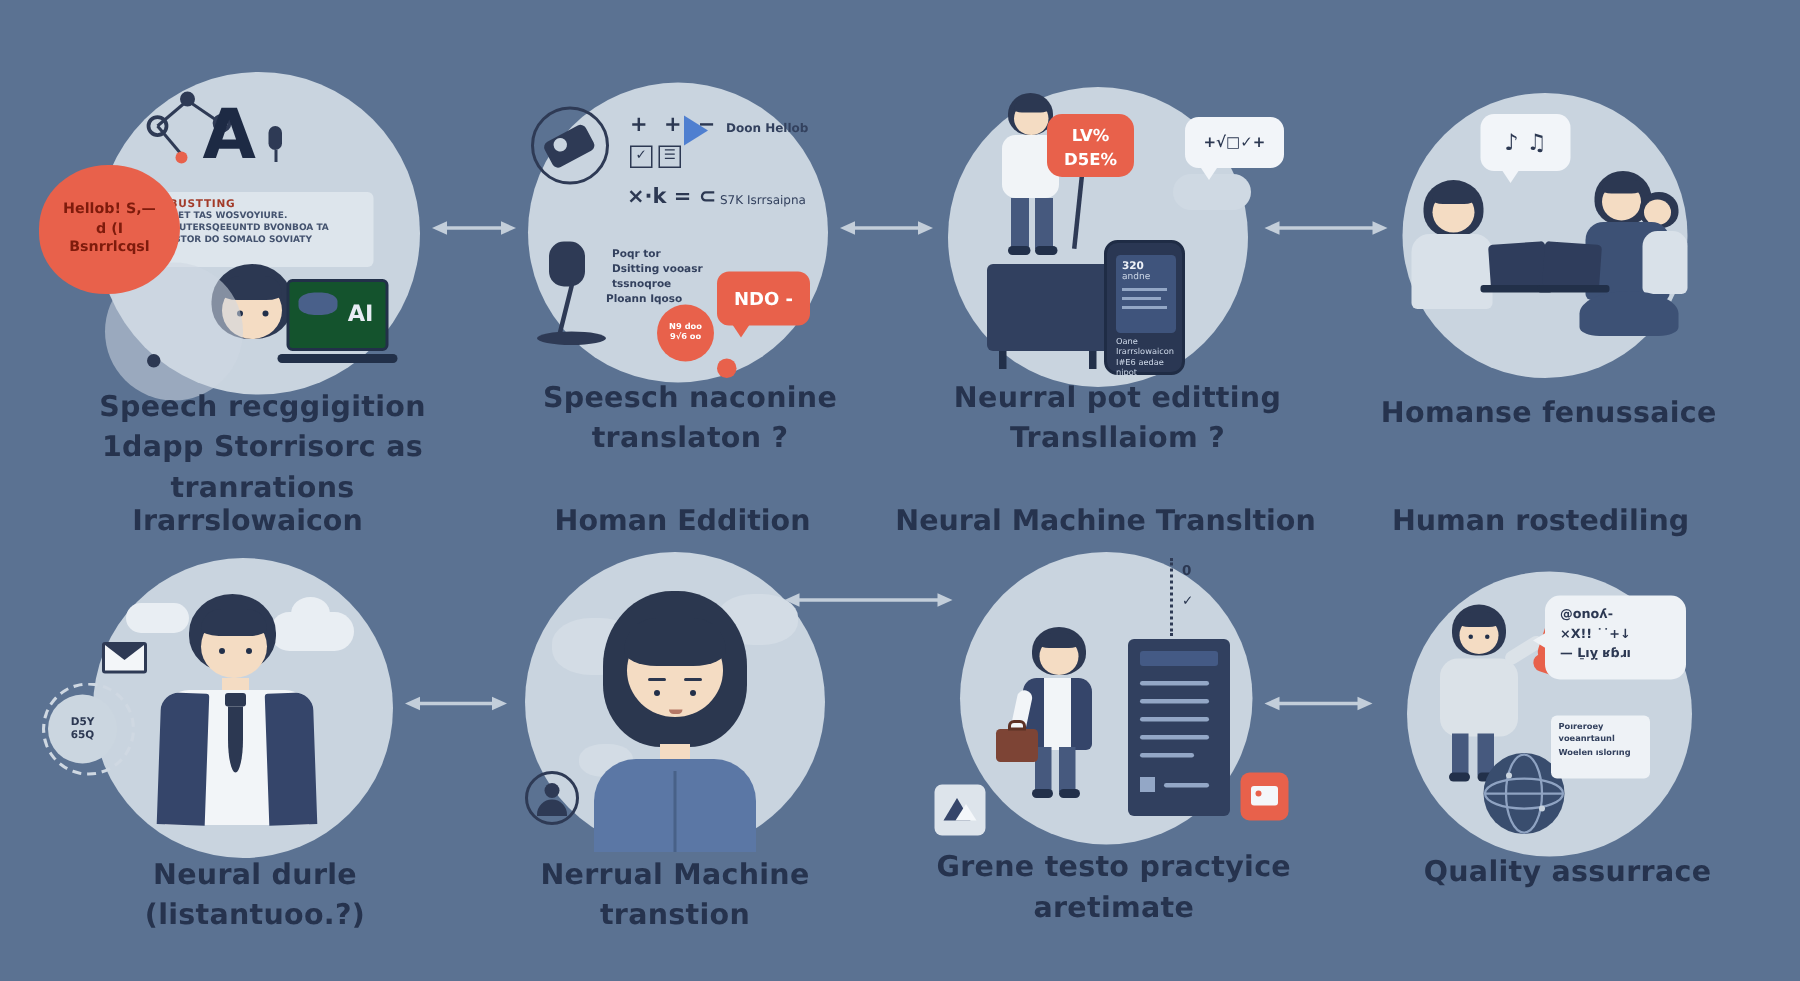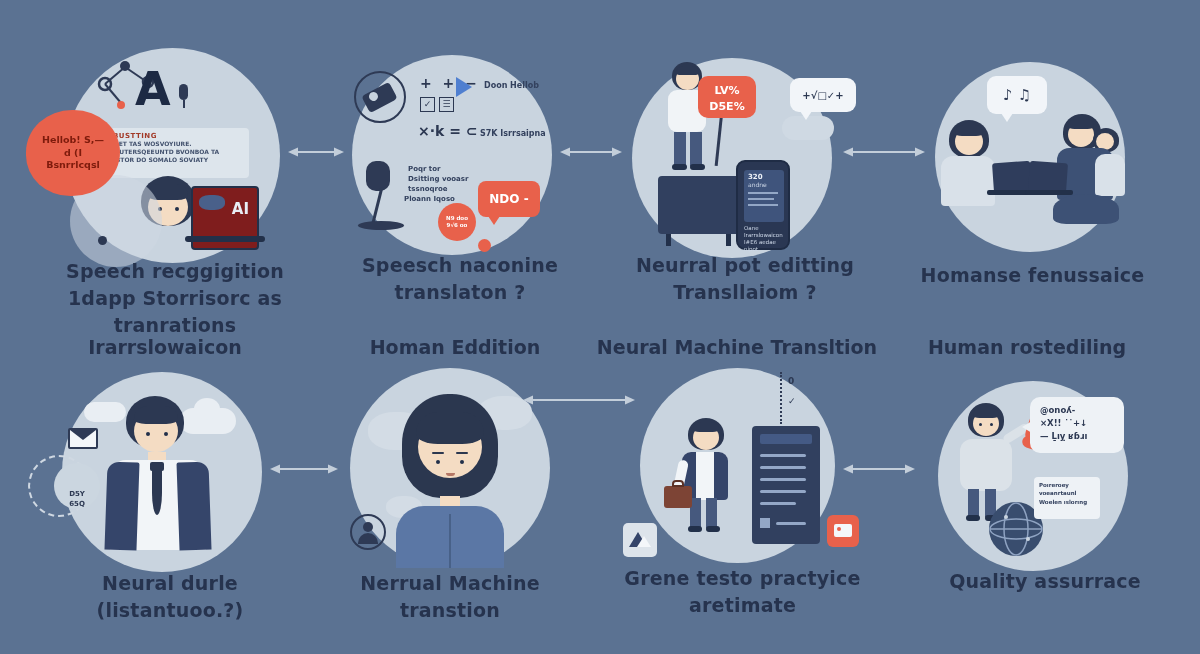--- a/index.html
+++ b/index.html
@@ -41,21 +41,21 @@
       <div class="abs" style="left:118px;top:52px;width:2px;height:8px;background:#2e3a55"></div>
       <div class="abs" style="left:30px;top:80px;width:154px;height:50px;background:#dde5ec;border-radius:4px;padding:4px 6px">
         <div style="font-size:7px;font-weight:bold;color:#a23a28;letter-spacing:.5px">AI BUSTTING</div>
         <div style="font-size:6px;font-weight:bold;color:#44536f;line-height:1.35">TRASET TAS WOSVOYIURE. PUDTUTERSQEEUNTD BVONBOA TA BOOBTOR DO SOMALO SOVIATY</div>
       </div>
       <div class="hair" style="left:76px;top:128px;width:54px;height:50px;border-radius:50% 50% 46% 46%"></div>
       <div class="face" style="left:83px;top:140px;width:40px;height:38px"></div>
       <div class="hair" style="left:83px;top:136px;width:40px;height:16px;border-radius:20px 20px 45% 45%"></div>
       <div class="eye" style="left:93px;top:159px"></div>
       <div class="eye" style="left:110px;top:159px"></div>
-      <div class="abs" style="left:126px;top:138px;width:68px;height:64px;background:#7f1d1d;border:2px solid #223049;border-radius:4px">
+      <div class="abs" style="left:126px;top:138px;width:68px;height:48px;background:#14532d;border:2px solid #223049;border-radius:4px">
         <div style="position:absolute;left:6px;top:7px;width:26px;height:15px;background:#49608a;border-radius:40%"></div>
         <div style="position:absolute;right:8px;top:12px;font-size:15px;font-weight:bold;color:#e8edf4">AI</div>
       </div>
       <div class="abs" style="left:120px;top:188px;width:80px;height:6px;background:#223049;border-radius:3px"></div>
     </div>
     <div class="abs" style="left:50px;top:135px;width:92px;height:92px;border-radius:50%;background:rgba(205,215,226,.55)"></div>
     <div class="abs" style="left:78px;top:196px;width:9px;height:9px;border-radius:50%;background:#2c3852"></div>
     <div class="abs" style="left:6px;top:70px;width:94px;height:86px;background:#e8614b;border-radius:50% 50% 52% 48%;display:flex;align-items:center;justify-content:center;text-align:center;z-index:3">
       <div style="font-size:9.5px;font-weight:bold;color:#7e1b0c;width:68px;line-height:1.35">Hellob! S,—d (I Bsnrrlcqsl</div>
     </div>
@@ -70,21 +70,21 @@
       <div class="abs" style="left:2px;top:16px;width:52px;height:52px;border:2.5px solid #2e3a55;border-radius:50%">
         <div style="position:absolute;left:8px;top:15px;width:31px;height:19px;background:#2e3a55;border-radius:4px;transform:rotate(-28deg)"></div>
         <div style="position:absolute;left:13px;top:19px;width:9px;height:9px;background:#c9d4df;border-radius:50%;transform:rotate(-28deg)"></div>
       </div>
       <div class="abs" style="left:68px;top:20px;font-size:14px;font-weight:bold;color:#2c3852;letter-spacing:3px">+ + −</div>
       <div class="abs" style="left:68px;top:42px;width:15px;height:15px;border:1.5px solid #2c3852;font-size:9px;text-align:center;line-height:13px;color:#2c3852;font-weight:bold">✓</div>
       <div class="abs" style="left:87px;top:42px;width:15px;height:15px;border:1.5px solid #2c3852;font-size:9px;text-align:center;line-height:13px;color:#2c3852;font-weight:bold">☰</div>
       <div class="abs" style="left:104px;top:22px;width:0;height:0;border-left:16px solid #4f7fd0;border-top:10px solid transparent;border-bottom:10px solid transparent"></div>
       <div class="abs" style="left:132px;top:26px;font-size:8px;color:#33415e;font-weight:bold">Doon Hellob</div>
       <div class="abs" style="left:66px;top:68px;font-size:14px;font-weight:bold;color:#2c3852">×·k = ⊂</div>
-      <div class="abs" style="left:128px;top:74px;font-size:8px;color:#33415e;font-weight:bold">S7K Isrrsaipna</div>
+      <div class="abs" style="left:128px;top:74px;font-size:8px;color:#33415e;font-weight:normal">S7K Isrrsaipna</div>
       <div class="abs" style="left:14px;top:106px;width:24px;height:30px;background:#2e3a55;border-radius:10px"></div>
       <div class="abs" style="left:24px;top:132px;width:3px;height:36px;background:#2e3a55;transform:rotate(14deg)"></div>
       <div class="abs" style="left:6px;top:166px;width:46px;height:9px;background:#2e3a55;border-radius:50%"></div>
       <div class="abs" style="left:56px;top:110px;width:62px;font-size:7px;color:#33415e;line-height:1.4;font-weight:bold">Poqr tor Dsitting vooasr tssnoqroe</div>
       <div class="abs" style="left:52px;top:140px;font-size:7px;color:#33415e;font-weight:bold">Ploann Iqoso</div>
       <div class="abs" style="left:126px;top:126px;width:62px;height:36px;background:#e8614b;border-radius:8px;color:#fff;font-weight:bold;font-size:12px;text-align:center;line-height:36px;z-index:2">NDO -</div>
       <div class="abs" style="left:136px;top:161px;width:0;height:0;border-left:6px solid transparent;border-right:6px solid transparent;border-top:9px solid #e8614b;z-index:2"></div>
       <div class="abs" style="left:86px;top:148px;width:38px;height:38px;border-radius:50%;background:#e8614b;display:flex;align-items:center;justify-content:center;text-align:center">
         <div style="font-size:5.5px;color:#fff;font-weight:bold;line-height:1.2;width:28px">N9 doo 9√6 oo</div>
       </div>
@@ -184,21 +184,21 @@
       <div class="eye" style="left:84px;top:60px"></div>
       <div class="eye" style="left:102px;top:60px"></div>
       <div class="abs" style="left:86px;top:80px;width:18px;height:12px;background:#f4dcc3"></div>
       <div class="abs" style="left:48px;top:88px;width:96px;height:90px;background:#f2f5f8;border-radius:16px 16px 0 0"></div>
       <div class="abs" style="left:44px;top:90px;width:32px;height:88px;background:#35456a;border-radius:12px 2px 0 0;transform:rotate(2deg)"></div>
       <div class="abs" style="left:116px;top:90px;width:32px;height:88px;background:#35456a;border-radius:2px 12px 0 0;transform:rotate(-2deg)"></div>
       <div class="abs" style="left:88px;top:90px;width:14px;height:9px;background:#2c3852;border-radius:2px"></div>
       <div class="abs" style="left:90px;top:99px;width:10px;height:44px;background:#2c3852;border-radius:0 0 50% 50%"></div>
     </div>
     <div class="abs" style="left:8px;top:90px;width:62px;height:62px;border:2px dashed #cfd8e2;border-radius:50%;z-index:2">
-      <div style="position:absolute;left:24px;top:6px;width:46px;height:46px;background:#cbd6e0;border-radius:50%;display:flex;align-items:flex-end;justify-content:center;text-align:center">
+      <div style="position:absolute;left:2px;top:6px;width:46px;height:46px;background:#cbd6e0;border-radius:50%;display:flex;align-items:center;justify-content:center;text-align:center">
         <span style="font-size:7px;font-weight:bold;color:#2c3852;width:30px;line-height:1.35">D5Y 65Q</span>
       </div>
     </div>
     <div class="cap" style="top:205px">
       <div>Neural durle</div>
       <div>(listantuoo.?)</div>
     </div>
   </div>
 
   <div class="stage" style="left:335px;top:365px;width:230px;height:285px">

